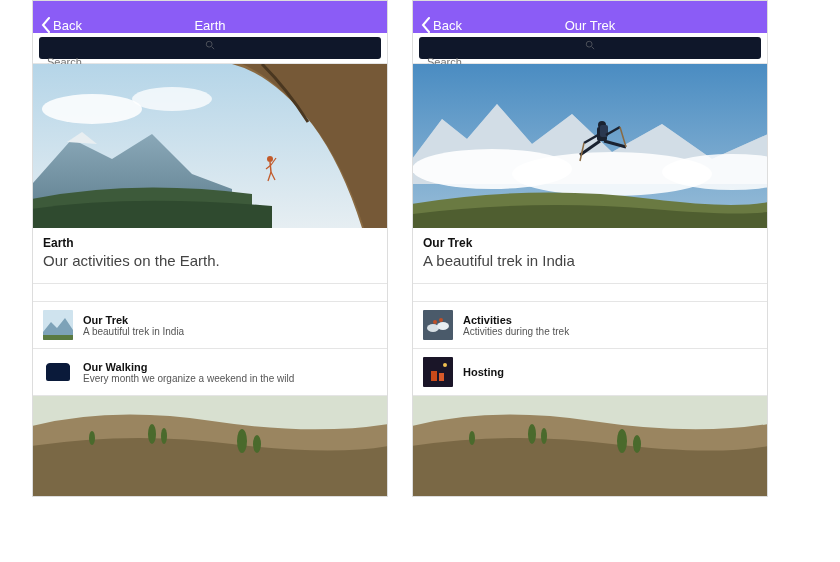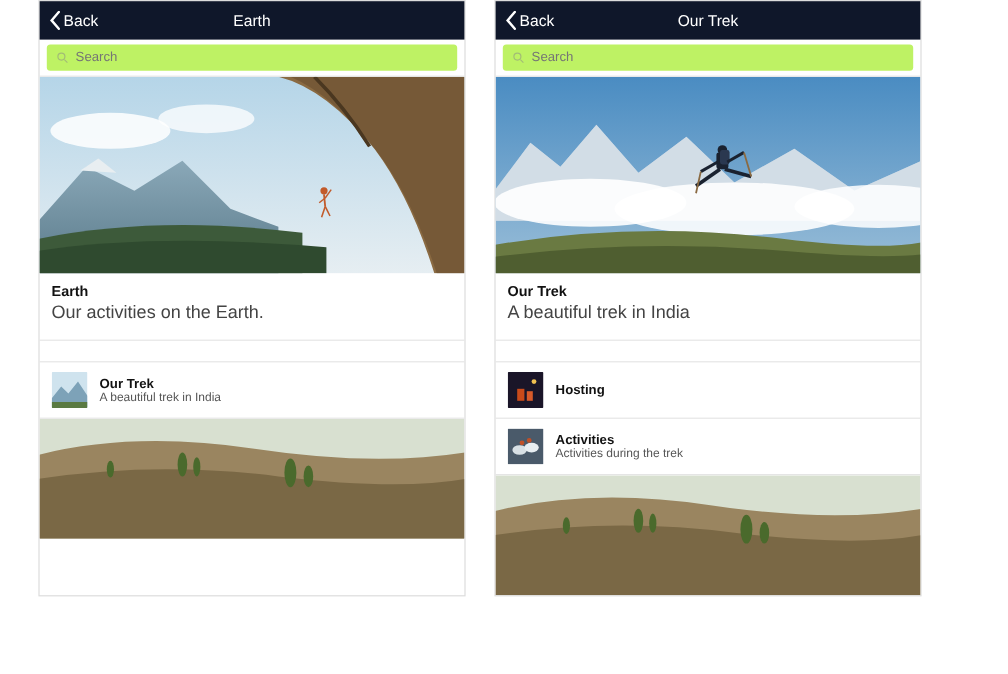--- a/index.html
+++ b/index.html
@@ -1,27 +1,27 @@
 <!DOCTYPE html>
 <html><head>
   <meta charset="utf-8">
   <style>
     * { margin: 0; padding: 0; box-sizing: border-box; font-family: -apple-system, "Helvetica Neue", Helvetica, Arial, sans-serif; }
     body { background: #fff; width: 840px; height: 562px; overflow: hidden; }
     .wrap { display: flex; gap: 24px; padding: 0; }
     .screen { width: 356px; border: 1px solid #ddd; background: #fff; display: flex; flex-direction: column; }
     .screen:first-child { margin-left: 32px; }
 
-    .navbar { background: #0f172a; height: 32px; display: flex; align-items: center; position: relative; color: #fff; }
+    .navbar { background: #8b5cf6; height: 32px; display: flex; align-items: flex-end; position: relative; color: #fff; }
     .back { display: flex; align-items: center; gap: 2px; padding: 0 8px; font-size: 13px; cursor: pointer; }
     .back svg { width: 10px; height: 16px; }
     .nav-title { position: absolute; left: 0; right: 0; text-align: center; font-size: 13px; font-weight: 500; pointer-events: none; }
 
     .searchbar { padding: 4px 6px; border-bottom: 1px solid #e5e5e5; }
-    .search-inner { background: #bef264; border-radius: 3px; display: flex; align-items: center; gap: 6px; padding: 3px 8px; height: 22px; }
+    .search-inner { background: #0f172a; border-radius: 3px; display: flex; align-items: center; gap: 6px; padding: 3px 8px; height: 22px; flex-direction: column; }
     .search-inner svg { width: 10px; height: 10px; opacity: .5; flex-shrink: 0; }
     .search-inner input { border: 0; background: transparent; outline: none; font-size: 11px; color: #777; width: 100%; }
 
     .hero { height: 164px; position: relative; overflow: hidden; }
     .hero svg { width: 100%; height: 100%; display: block; }
 
     .headline { padding: 8px 10px 14px; border-bottom: 1px solid #e5e5e5; }
     .headline h2 { font-size: 12px; font-weight: 600; color: #111; margin-bottom: 2px; }
     .headline p { font-size: 15px; color: #444; }
     .spacer { height: 18px; border-bottom: 1px solid #e5e5e5; }
@@ -100,20 +100,32 @@
             <rect width="30" height="30" fill="#cfe3ee"></rect>
             <path d="M0 22 L8 12 L14 18 L22 8 L30 20 L30 30 L0 30 Z" fill="#7da2b8"></path>
             <path d="M0 25 L30 25 L30 30 L0 30 Z" fill="#5a7a42"></path>
           </svg>
       </div>
       <div class="row-text">
         <h3>Our Trek</h3>
         <p>A beautiful trek in India</p>
       </div>
     </div>
+    <div class="row">
+      <div class="thumb">
+        <svg viewBox="0 0 30 30">
+            <rect width="30" height="30" fill="#fff"></rect>
+            <path d="M3 9 Q4 6 7 6 L23 6 Q26 6 27 9 L27 22 Q27 24 25 24 L5 24 Q3 24 3 22 Z" fill="#0a1a3a"></path>
+          </svg>
+      </div>
+      <div class="row-text">
+        <h3>Our Walking</h3>
+        <p>Every month we organize a weekend in the wild</p>
+      </div>
+    </div>
     <div class="footimg">
       <svg viewBox="0 0 356 100" preserveAspectRatio="xMidYMid slice">
         <rect width="356" height="100" fill="#d8e0d0"></rect>
         <path d="M0 30 Q80 10 180 25 Q280 40 356 28 L356 100 L0 100 Z" fill="#9a8560"></path>
         <path d="M0 50 Q100 35 200 48 Q300 60 356 50 L356 100 L0 100 Z" fill="#7a6845"></path>
         <g fill="#4a6a2c">
             <ellipse cx="120" cy="38" rx="4" ry="10"></ellipse>
             <ellipse cx="132" cy="40" rx="3" ry="8"></ellipse>
             <ellipse cx="210" cy="45" rx="5" ry="12"></ellipse>
             <ellipse cx="225" cy="48" rx="4" ry="9"></ellipse>
@@ -172,44 +184,44 @@
       </svg>
     </div>
     <div class="headline">
       <h2>Our Trek</h2>
       <p>A beautiful trek in India</p>
     </div>
     <div class="spacer"></div>
     <div class="row">
       <div class="thumb">
         <svg viewBox="0 0 30 30">
-            <rect width="30" height="30" fill="#1a1528"></rect>
-            <rect x="8" y="14" width="6" height="10" fill="#c94a1a"></rect>
-            <rect x="16" y="16" width="5" height="8" fill="#d85a2a"></rect>
-            <circle cx="22" cy="8" r="2" fill="#f0c050"></circle>
-          </svg>
-      </div>
-      <div class="row-text">
-        <h3>Hosting</h3>
-        <p></p>
-      </div>
-    </div>
-    <div class="row">
-      <div class="thumb">
-        <svg viewBox="0 0 30 30">
             <rect width="30" height="30" fill="#4a5a6a"></rect>
             <ellipse cx="10" cy="18" rx="6" ry="4" fill="#d8e0e5"></ellipse>
             <ellipse cx="20" cy="16" rx="6" ry="4" fill="#e8eef2"></ellipse>
             <circle cx="12" cy="12" r="2" fill="#c05028"></circle>
             <circle cx="18" cy="10" r="2" fill="#c05028"></circle>
           </svg>
       </div>
       <div class="row-text">
         <h3>Activities</h3>
         <p>Activities during the trek</p>
+      </div>
+    </div>
+    <div class="row">
+      <div class="thumb">
+        <svg viewBox="0 0 30 30">
+            <rect width="30" height="30" fill="#1a1528"></rect>
+            <rect x="8" y="14" width="6" height="10" fill="#c94a1a"></rect>
+            <rect x="16" y="16" width="5" height="8" fill="#d85a2a"></rect>
+            <circle cx="22" cy="8" r="2" fill="#f0c050"></circle>
+          </svg>
+      </div>
+      <div class="row-text">
+        <h3>Hosting</h3>
+        <p></p>
       </div>
     </div>
     <div class="footimg">
       <svg viewBox="0 0 356 100" preserveAspectRatio="xMidYMid slice">
         <rect width="356" height="100" fill="#d8e0d0"></rect>
         <path d="M0 30 Q80 10 180 25 Q280 40 356 28 L356 100 L0 100 Z" fill="#9a8560"></path>
         <path d="M0 50 Q100 35 200 48 Q300 60 356 50 L356 100 L0 100 Z" fill="#7a6845"></path>
         <g fill="#4a6a2c">
             <ellipse cx="120" cy="38" rx="4" ry="10"></ellipse>
             <ellipse cx="132" cy="40" rx="3" ry="8"></ellipse>

